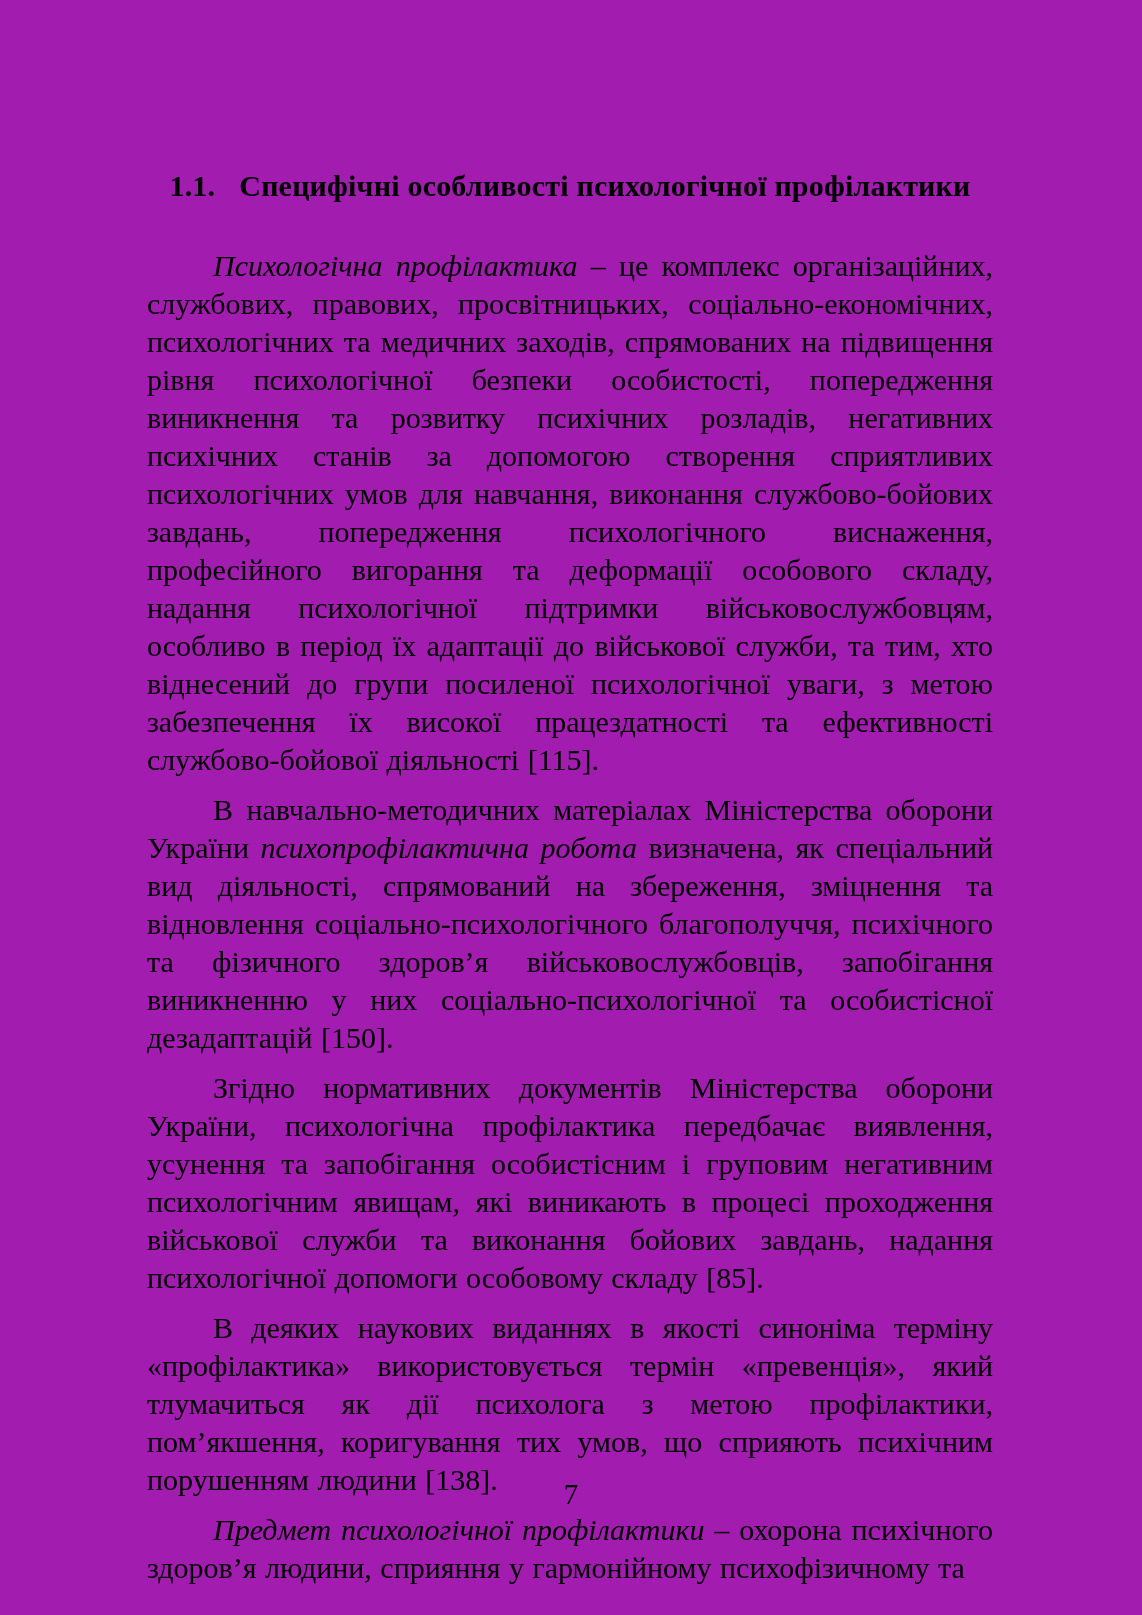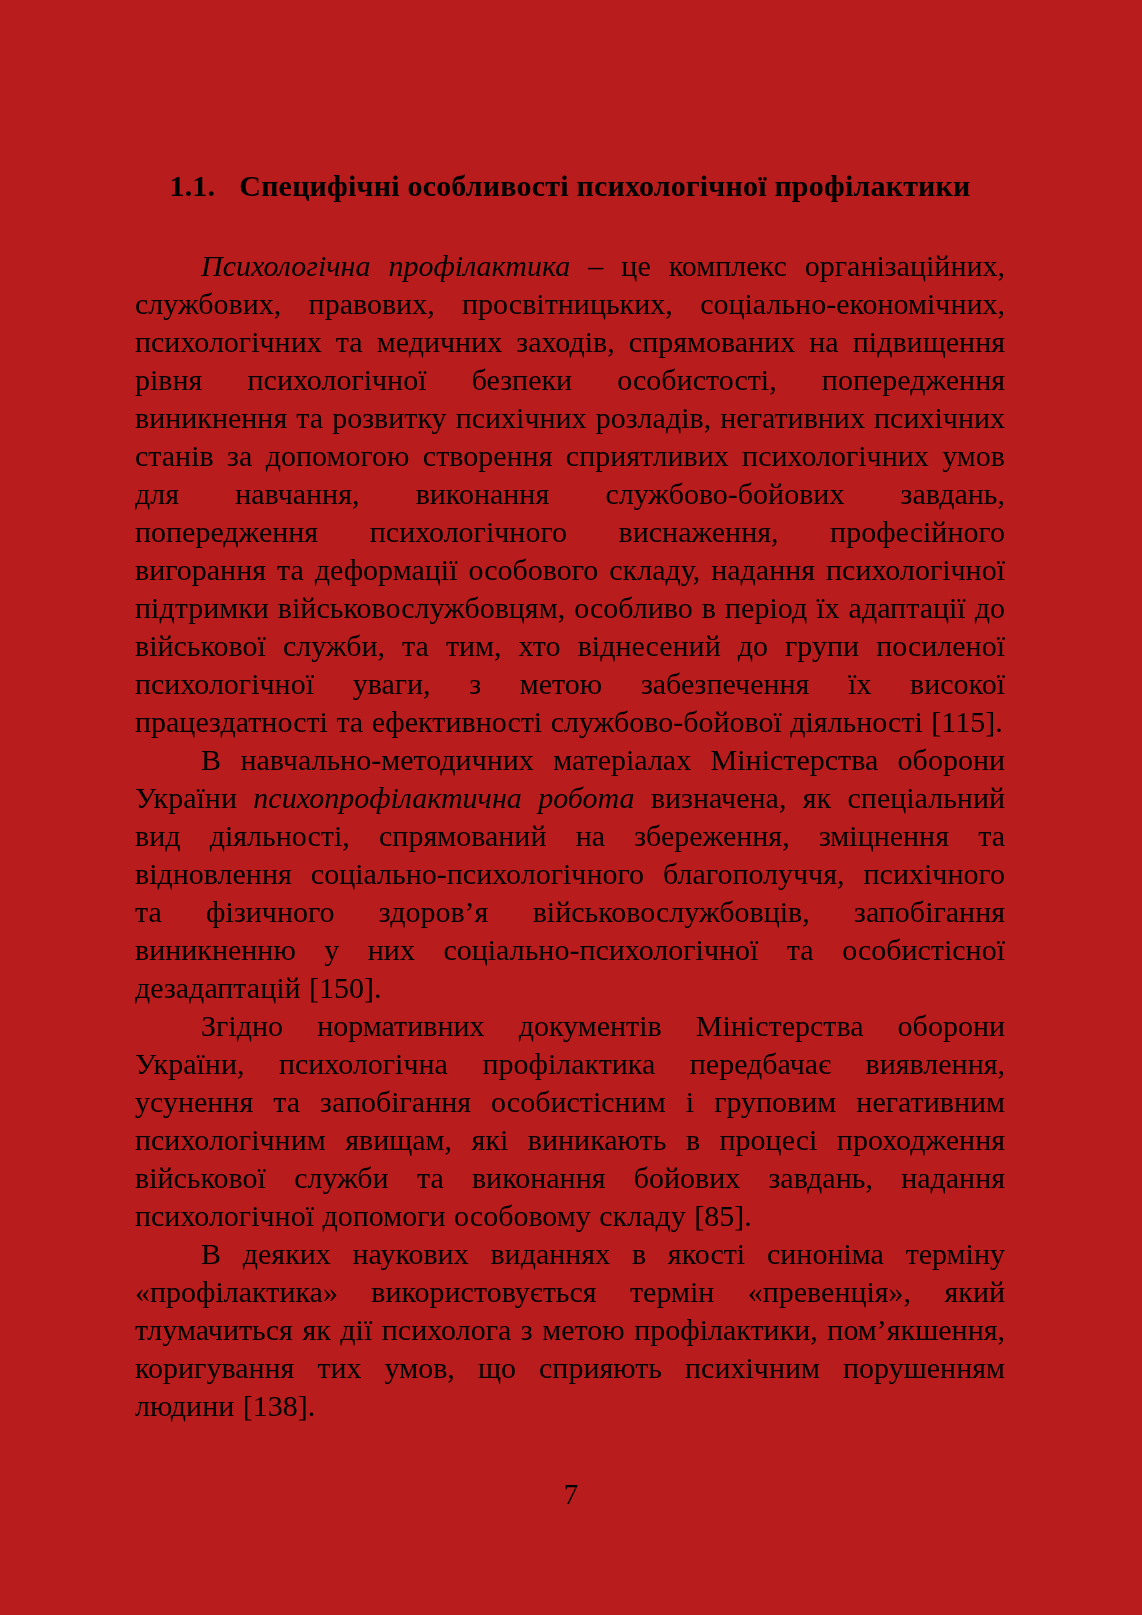--- a/index.html
+++ b/index.html
@@ -2,21 +2,21 @@
 <html><head>
 <meta charset="utf-8">
 <style>
   html, body { margin: 0; padding: 0; }
   body { background: #e8e8e8; }
   .page {
     position: relative;
     width: 1142px;
     height: 1615px;
     margin: 0 auto;
-    background: #b91c1c;
+    background: #a21caf;
     font-family: "Liberation Serif", "DejaVu Serif", serif;
     color: #000000;
     overflow: hidden;
   }
   .content {
     position: absolute;
     left: 135px;
     top: 167px;
     width: 870px;
   }
@@ -27,21 +27,21 @@
     text-align: center;
     margin: 0 0 42px 0;
     letter-spacing: 0.2px;
   }
   .heading .heading-number { margin-right: 24px; }
   p.body-paragraph {
     font-size: 30px;
     line-height: 38px;
     text-align: justify;
     text-indent: 66px;
-    margin: 0;
+    margin: 12px;
     word-spacing: 1px;
   }
   .italic { font-style: italic; }
   .page-number {
     position: absolute;
     left: 0;
     top: 1478px;
     width: 100%;
     text-align: center;
     font-size: 29px;
@@ -67,17 +67,20 @@
     </p>
 
     <p class="body-paragraph">
       <span>Згідно нормативних документів Міністерства оборони України, психологічна профілактика передбачає виявлення, усунення та запобігання особистісним і груповим негативним психологічним явищам, які виникають в процесі проходження військової служби та виконання бойових завдань, надання психологічної допомоги особовому складу [85].</span>
     </p>
 
     <p class="body-paragraph">
       <span>В деяких наукових виданнях в якості синоніма терміну «профілактика» використовується термін «превенція», який тлумачиться як дії психолога з метою профілактики, пом’якшення, коригування тих умов, що сприяють психічним порушенням людини [138].</span>
     </p>
 
+    <p class="body-paragraph">
+      <span class="italic">Предмет психологічної профілактики</span><span> – охорона психічного здоров’я людини, сприяння у гармонійному психофізичному та</span>
+    </p>
 
   </div>
 
   <div class="page-number">7</div>
 </div>
 
 </body></html>

